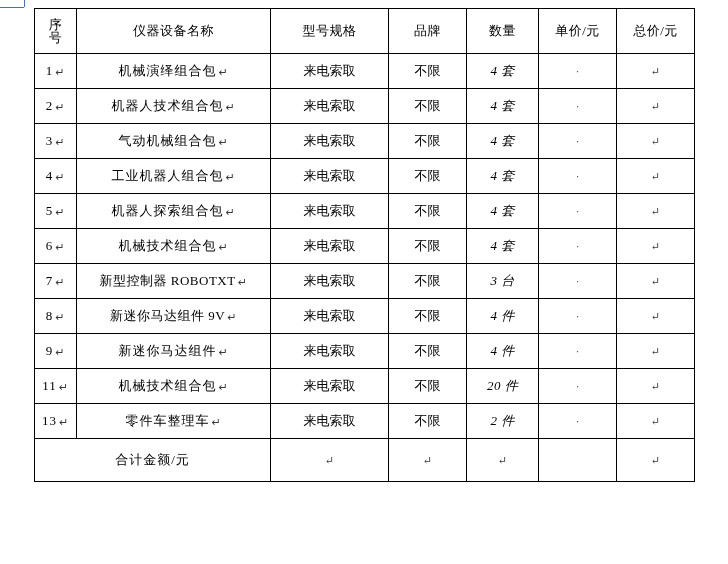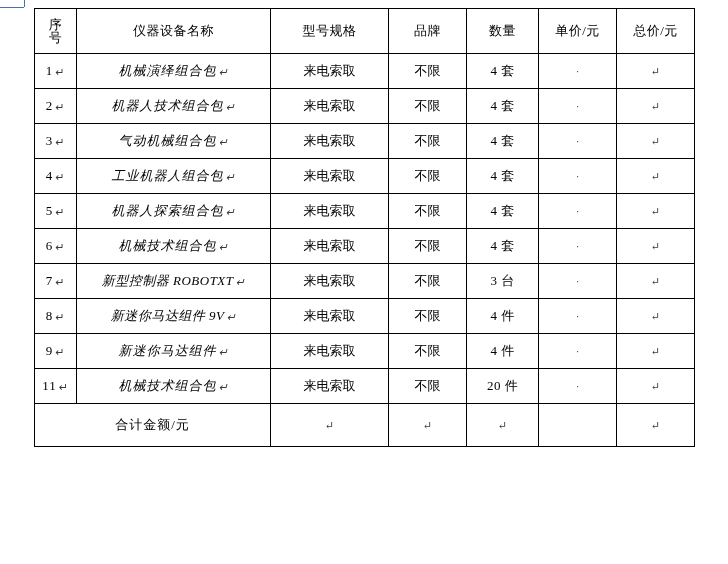--- a/index.html
+++ b/index.html
@@ -74,30 +74,30 @@
   }
   thead td.idx {
     line-height: 1.0;
     padding: 0 6px;
   }
   tbody td {
     height: 34px;
   }
   td.cell-name {
     letter-spacing: 1px;
-    font-style: italic;
   }
   td.cell-name.mono-tail {
     letter-spacing: 0.5px;
   }
   td.cell-num {
     letter-spacing: 1px;
   }
   td.cell-qty {
     letter-spacing: 0.5px;
+    font-style: italic;
   }
   .total-row td {
     height: 42px;
   }
   .total-label {
     text-align: left;
     padding-left: 8px;
     letter-spacing: 1px;
     font-size: 13px;
   }
@@ -277,20 +277,31 @@
         <td><span>来电索取</span></td>
         <td><span>不限</span></td>
         <td class="cell-qty"><span>20 件</span></td>
         <td><span class="dash">·</span></td>
         <td>
             <span class="pmark-center">↵</span>
           </td>
       </tr>
 
 
+      <tr>
+        <td class="cell-num"><span>13</span><span class="pmark">↵</span></td>
+        <td class="cell-name"><span>零件车整理车</span><span class="pmark">↵</span></td>
+        <td><span>来电索取</span></td>
+        <td><span>不限</span></td>
+        <td class="cell-qty"><span>2 件</span></td>
+        <td><span class="dash">·</span></td>
+        <td>
+            <span class="pmark-center">↵</span>
+          </td>
+      </tr>
 
       <tr class="total-row">
         <td class="total-label" colspan="2"><span>合计金额/元</span></td>
         <td>
             <span class="total-cell-inner">↵</span>
           </td>
         <td>
             <span class="total-cell-inner">↵</span>
           </td>
         <td>

